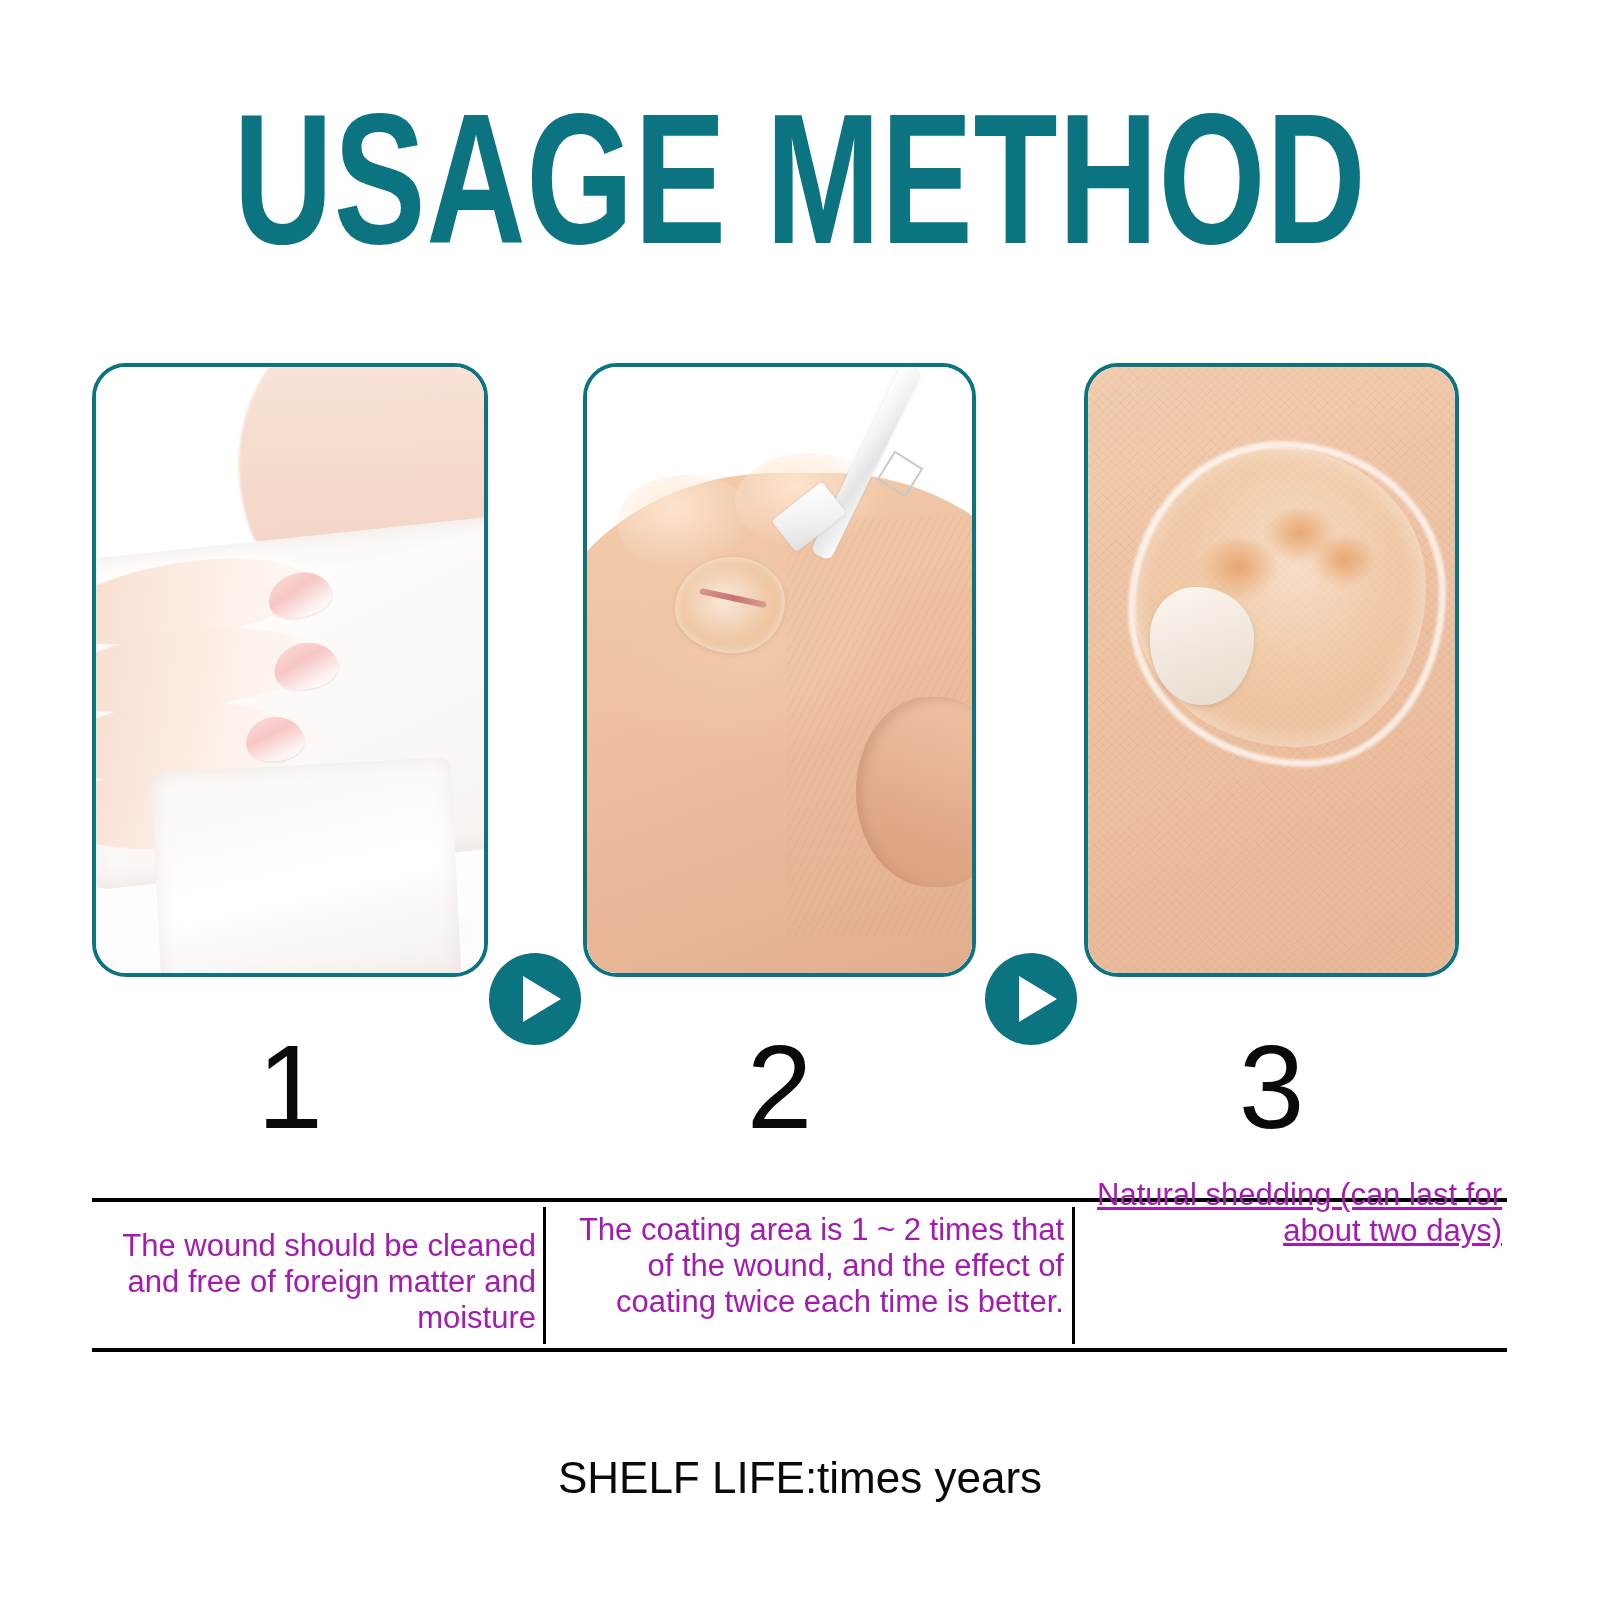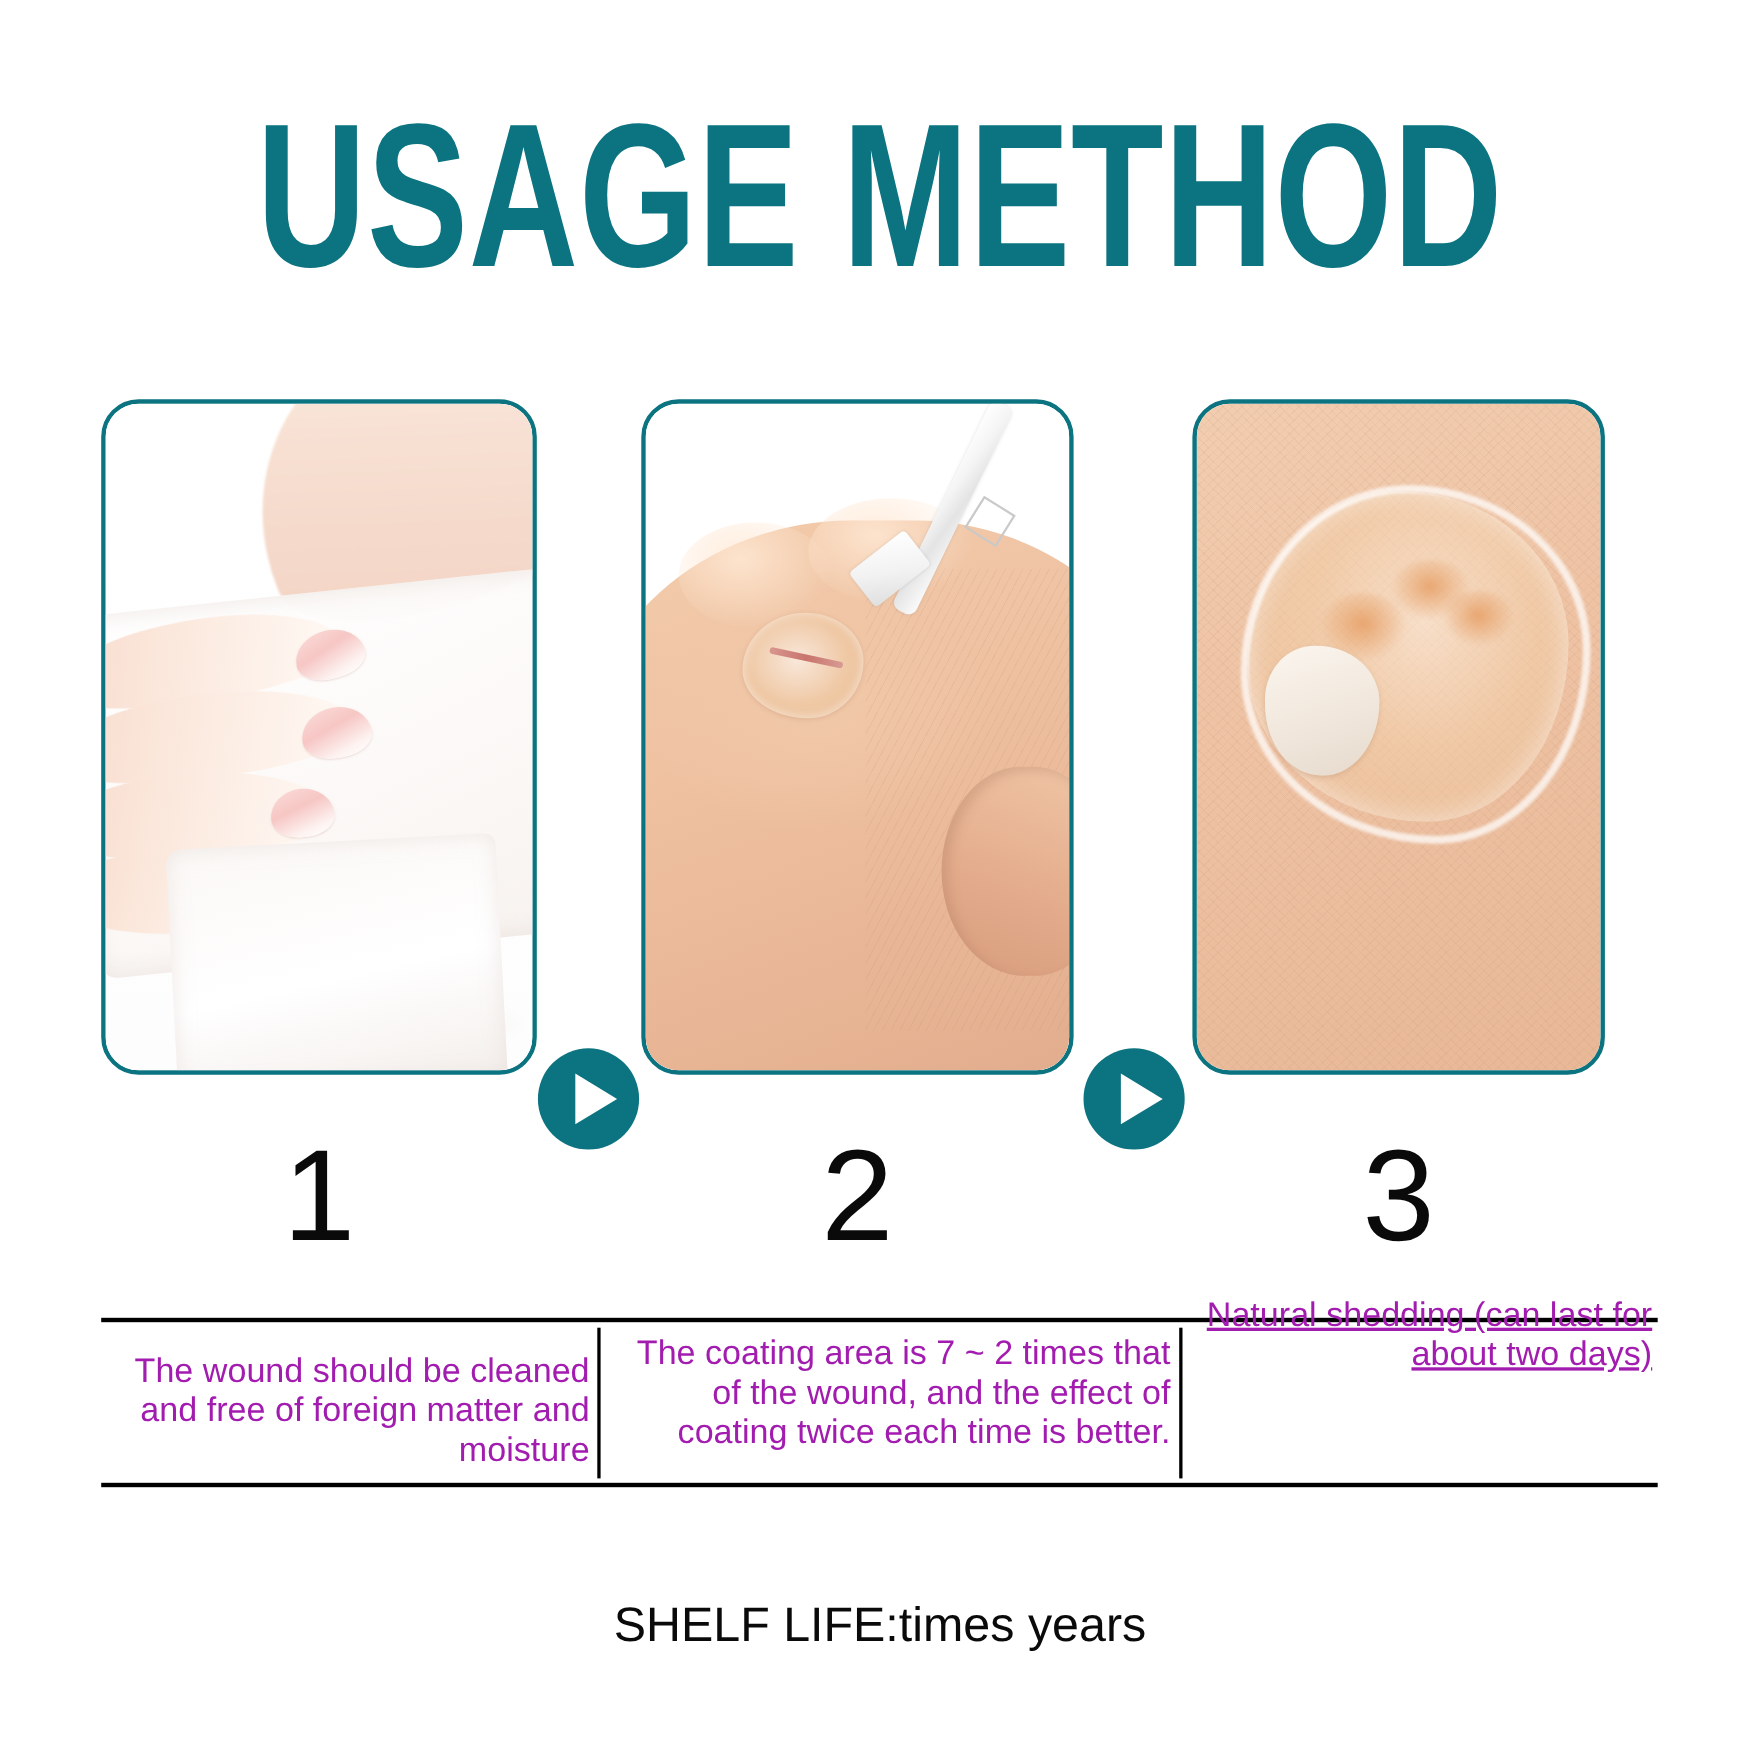--- a/index.html
+++ b/index.html
@@ -376,16 +376,16 @@
 <div class="step-num num-1">1</div>
 <div class="step-num num-2">2</div>
 <div class="step-num num-3">3</div>
 
 <div class="rule rule-top"></div>
 <div class="vdiv vdiv-1"></div>
 <div class="vdiv vdiv-2"></div>
 <div class="rule rule-bottom"></div>
 
 <div class="caption cap-1">The wound should be cleaned and free of foreign matter and moisture</div>
-<div class="caption cap-2">The coating area is 7 ~ 2 times that of the wound, and the effect of coating twice each time is better.</div>
+<div class="caption cap-2">The coating area is 1 ~ 2 times that of the wound, and the effect of coating twice each time is better.</div>
 <div class="caption cap-3">Natural shedding (can last for about two days)</div>
 
 <div class="shelf"><span class="lbl">SHELF LIFE:</span><span class="val">times years</span></div>
 
 </body></html>

